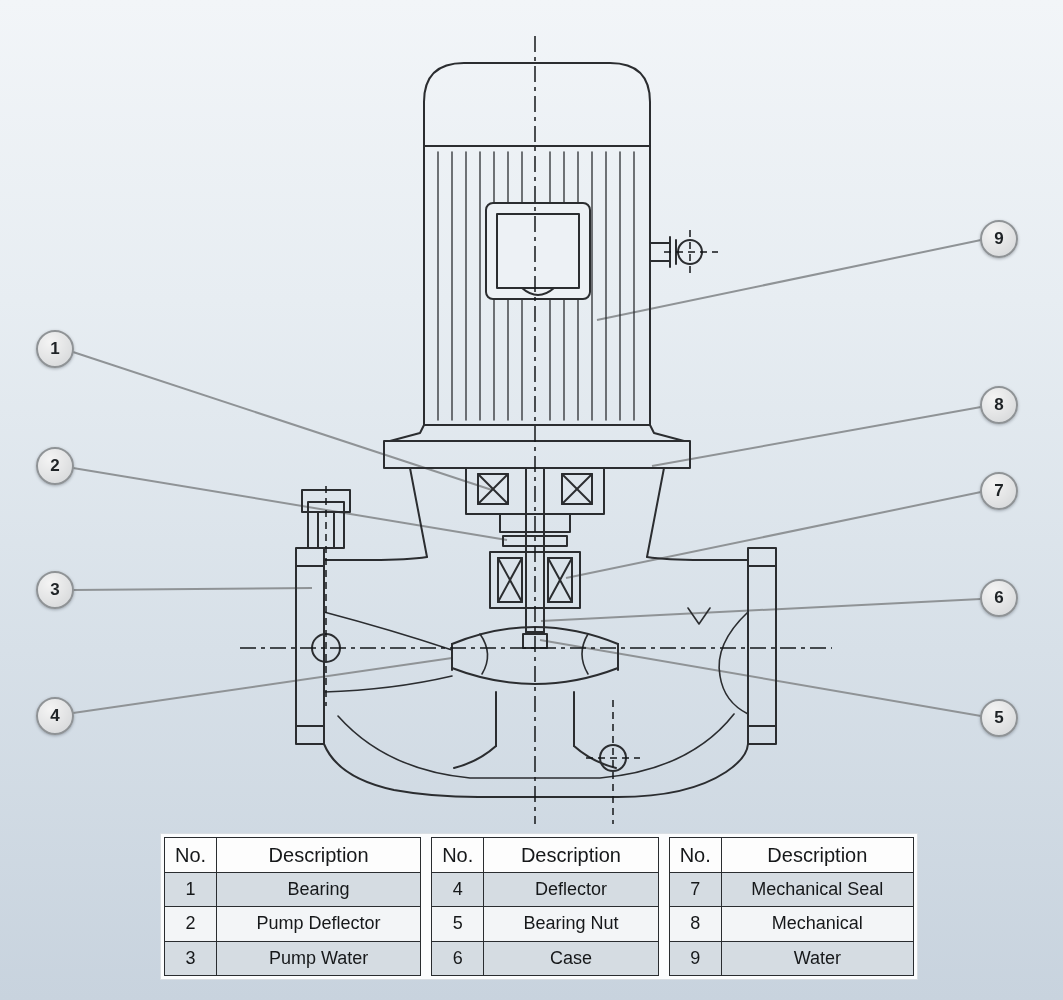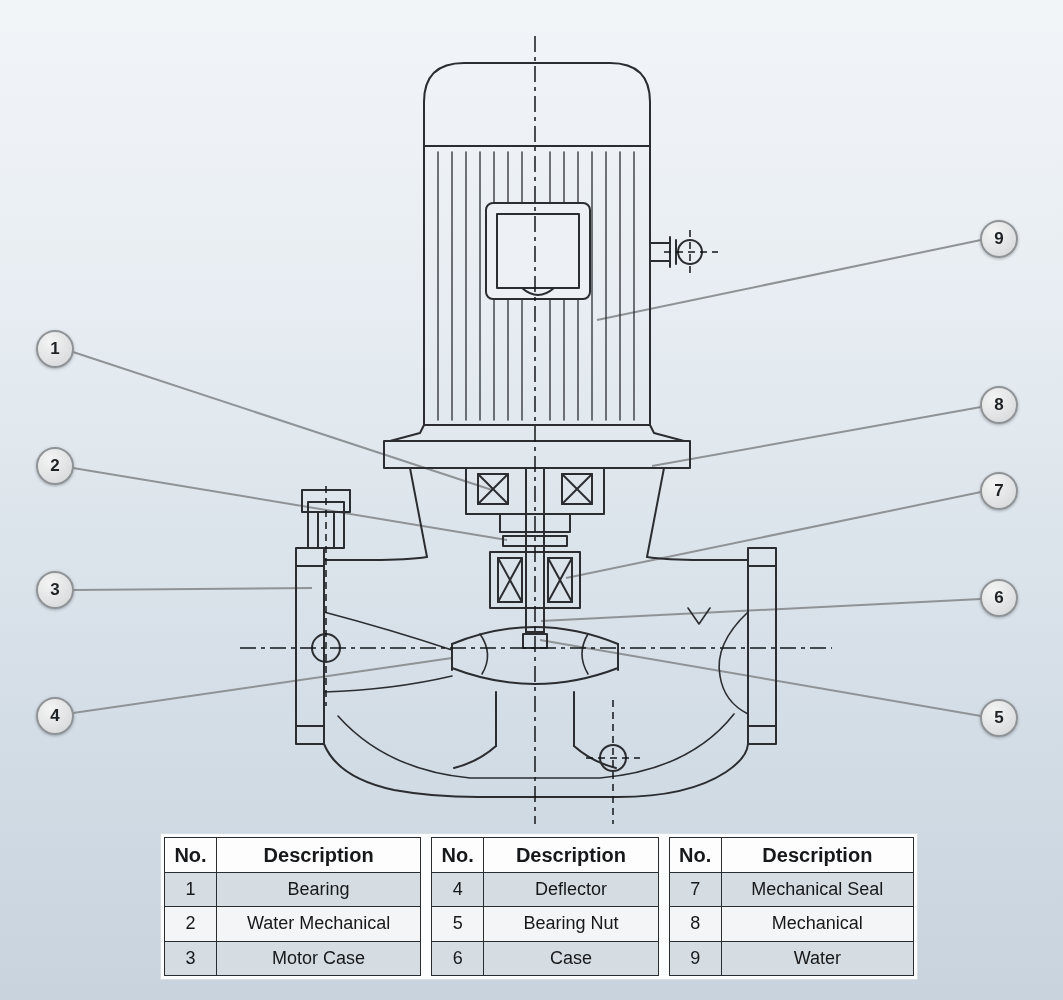--- a/index.html
+++ b/index.html
@@ -24,21 +24,21 @@
     position:absolute; left:160px; top:833px; width:758px; height:147px;
     background:#fcfdfe; border:1px solid #d9dee3;
     display:flex; gap:10px; padding:3px; align-items:stretch;
   }
   table { border-collapse:collapse; height:100%; table-layout:fixed; }
   .t1 { width:260px; } .t2 { width:230px; } .t3 { width:248px; }
   th, td {
     border:1.6px solid #2a2d30; text-align:center; vertical-align:middle;
     padding:1px 4px; color:#16181a; overflow:hidden; white-space:nowrap;
   }
-  th { font-size:20px; font-weight:bold; background:#fdfdfd; height:35px; }
+  th { font-size:20px; font-weight:normal; background:#fdfdfd; height:35px; }
   td { font-size:18px; height:34px; }
   col.no-col { width:52px; }
   tr.shade td { background:#d5dce2; }
   tr.plain td { background:#f3f5f7; }
 </style>
 </head>
 <body>
 
 <div class="stage">
 
@@ -215,25 +215,25 @@
           <th>Description</th>
         </tr>
       </thead>
       <tbody>
         <tr class="shade">
           <td>1</td>
           <td>Bearing</td>
         </tr>
         <tr class="plain">
           <td>2</td>
-          <td>Water Mechanical</td>
+          <td>Pump Deflector</td>
         </tr>
         <tr class="shade">
           <td>3</td>
-          <td>Motor Case</td>
+          <td>Pump Water</td>
         </tr>
       </tbody>
     </table>
 
     <table class="t2">
       <colgroup>
           <col class="no-col">
           <col>
         </colgroup>
       <thead>

